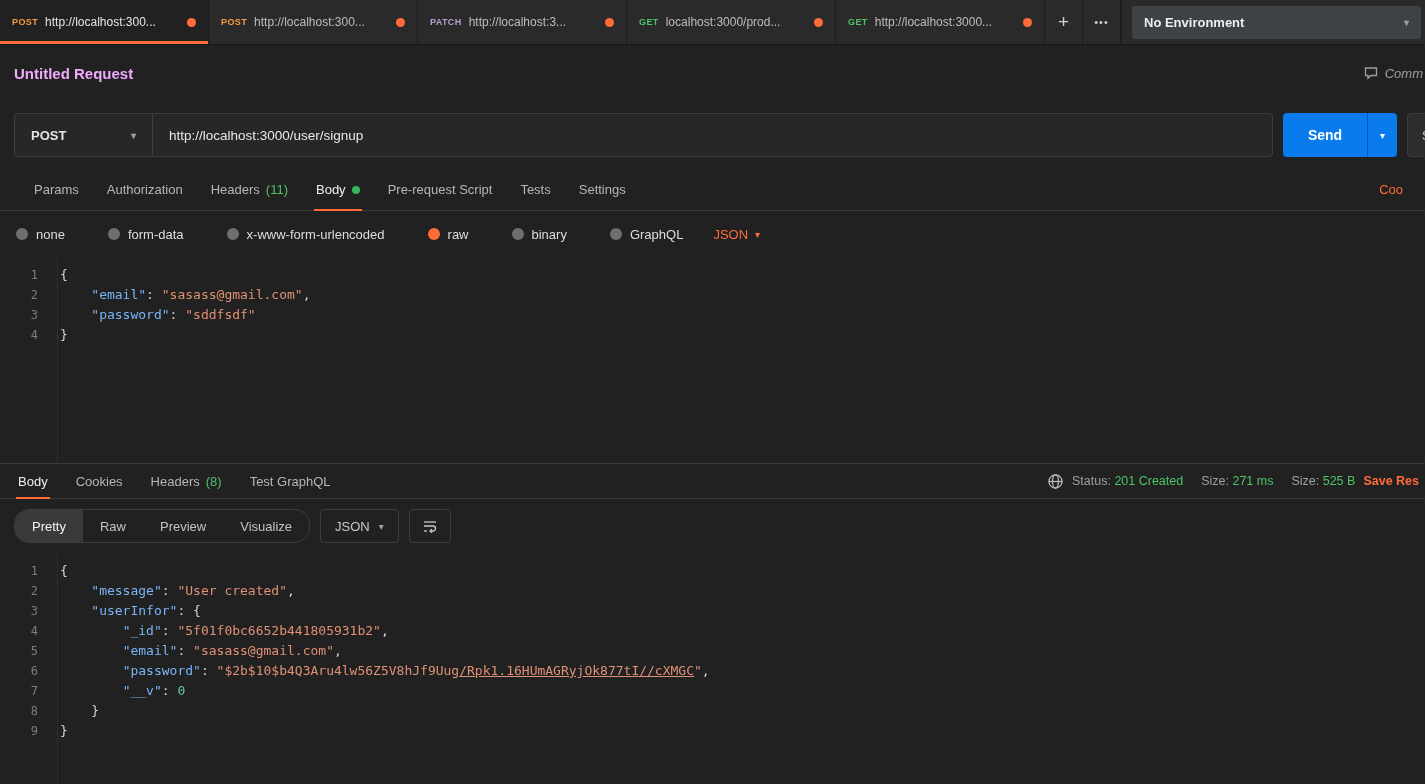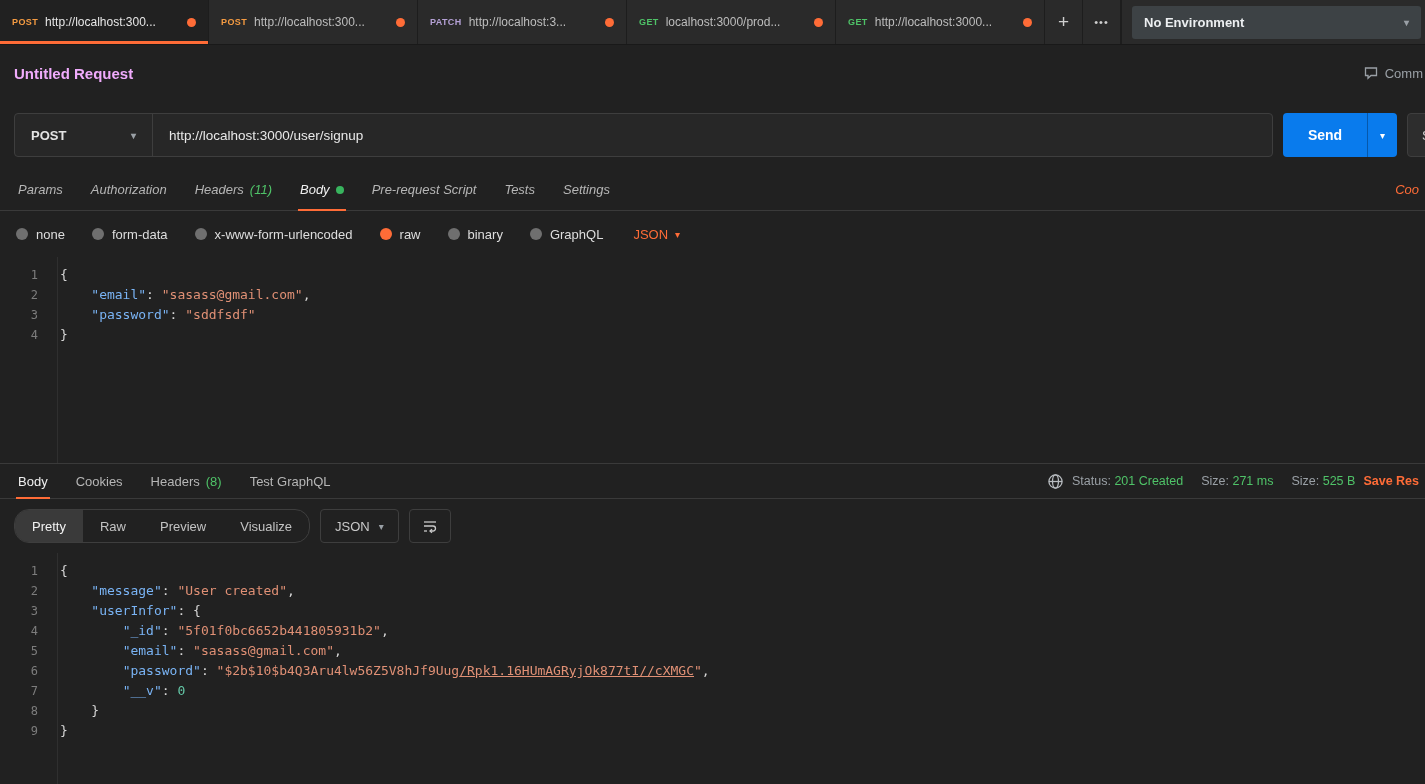--- a/index.html
+++ b/index.html
@@ -20,46 +20,46 @@
   .tabbar-btn { width: 38px; display: flex; align-items: center; justify-content: center; color: #cfcfcf; cursor: pointer; border-right: 1px solid #1d1d1d; }
   .tabbar-btn.plus { font-size: 19px; }
   .tabbar-btn.more { font-size: 11px; letter-spacing: 1px; }
   .env-area { flex: 1; border-left: 1px solid #1d1d1d; padding: 5px 4px 5px 10px; display: flex; align-items: center; background: #2a2a2a; }
   .env-select { flex: 1; height: 33px; background: #3d4245; border-radius: 3px; display: flex; align-items: center; justify-content: space-between; padding: 0 12px; font-size: 13px; font-weight: 700; color: #eceff1; cursor: pointer; }
   .chev { font-size: 10px; color: #9aa0a6; }
 
   
   .title-row { height: 56px; flex: none; display: flex; align-items: center; justify-content: space-between; padding: 0 2px 0 14px; }
   .req-title { font-size: 15px; font-weight: 700; color: #f0abfc; }
-  .comment-area { display: flex; align-items: center; gap: 6px; color: #9aa0a6; font-size: 13px; cursor: pointer; white-space: nowrap; }
+  .comment-area { display: flex; align-items: center; gap: 6px; color: #9aa0a6; font-size: 13px; cursor: pointer; white-space: nowrap; font-style: italic; }
 
   
   .url-row { height: 68px; flex: none; display: flex; align-items: center; gap: 10px; padding: 0 0 0 14px; overflow: hidden; }
   .url-control { flex: 1; height: 44px; background: #272727; border: 1px solid #3e3e3e; border-radius: 4px; display: flex; overflow: hidden; }
   .method-select { width: 138px; flex: none; display: flex; align-items: center; justify-content: space-between; padding: 0 16px; border-right: 1px solid #3e3e3e; font-size: 13px; font-weight: 600; color: #e4e4e4; cursor: pointer; }
   .url-input { flex: 1; background: transparent; border: none; outline: none; color: #e8e8e8; font-size: 13.5px; padding: 0 16px; font-family: "Liberation Sans", sans-serif; }
   .send-btn { flex: none; display: flex; height: 44px; border-radius: 4px; overflow: hidden; }
   .send-main { width: 84px; background: var(--blue); display: flex; align-items: center; justify-content: center; color: #fff; font-size: 14px; font-weight: 600; cursor: pointer; }
   .send-arrow { width: 30px; background: var(--blue); border-left: 1px solid rgba(0,0,0,.28); display: flex; align-items: center; justify-content: center; cursor: pointer; }
   .send-arrow .chev { color: #fff; }
   .save-btn { flex: none; width: 52px; height: 44px; background: #2d2d2d; border: 1px solid #3e3e3e; border-radius: 4px; color: #cfcfcf; font-size: 13px; display: flex; align-items: center; padding-left: 14px; margin-right: -34px; cursor: pointer; }
 
   
-  .nav-row { height: 42px; flex: none; display: flex; align-items: center; border-bottom: 1px solid #3a3a3a; padding: 0 4px; font-size: 13px; font-style: italic; }
+  .nav-row { height: 42px; flex: none; display: flex; align-items: center; border-bottom: 1px solid #3a3a3a; padding: 0 20px; font-size: 13px; }
   .nav-tabs { display: flex; height: 100%; }
   .nav-tab { display: flex; align-items: center; gap: 6px; padding: 0 14px; color: #b6b6b6; position: relative; cursor: pointer; height: 100%; white-space: nowrap; }
   .nav-tab.active { color: #f0f0f0; }
   .nav-tab.active::after { content: ''; position: absolute; left: 12px; right: 12px; bottom: -1px; height: 2px; background: var(--accent); }
   .count { color: var(--green); }
   .dot-green { width: 8px; height: 8px; border-radius: 50%; background: #38b45e; }
   .cookies-link { margin-left: auto; color: var(--accent); font-size: 13px; cursor: pointer; padding-right: 2px; white-space: nowrap; }
 
   
   .mode-row { height: 46px; flex: none; display: flex; align-items: center; padding: 0 16px; font-size: 13px; }
-  .mode-radios { display: flex; align-items: flex-start; gap: 27px; }
+  .mode-radios { display: flex; align-items: flex-start; gap: 43px; }
   .mode { display: flex; align-items: center; gap: 8px; color: #dedede; cursor: pointer; }
   .radio-circle { width: 12px; height: 12px; border-radius: 50%; background: #6f6f6f; flex: none; }
   .mode.selected .radio-circle { background: var(--accent); }
   .lang-link { display: flex; align-items: center; gap: 7px; color: var(--accent); cursor: pointer; margin-left: 30px; }
   .lang-link .chev { color: var(--accent); }
 
   
   .editor { position: relative; padding-top: 8px; font-family: "DejaVu Sans Mono", "Liberation Mono", monospace; font-size: 13px; line-height: 20px; overflow: hidden; }
   .editor::before { content: ''; position: absolute; left: 57px; top: 0; bottom: 0; width: 1px; background: #2f2f2f; }
   .req-editor { height: 206px; flex: none; }

